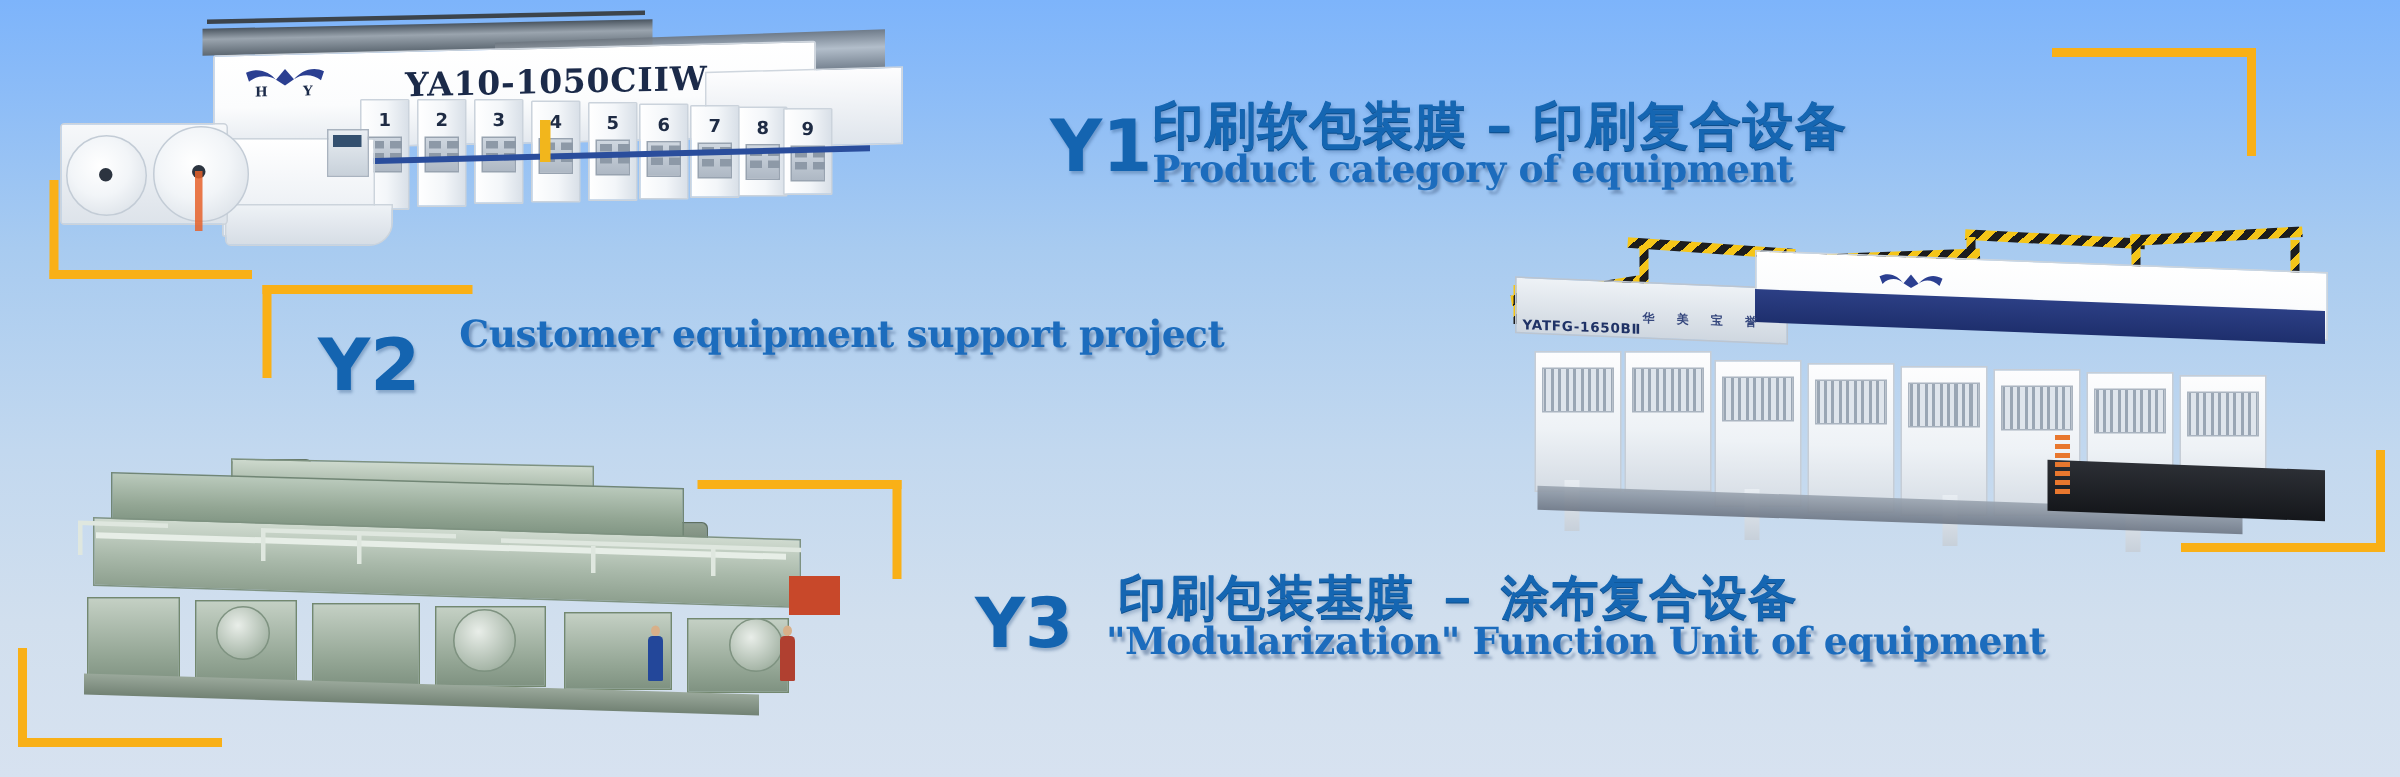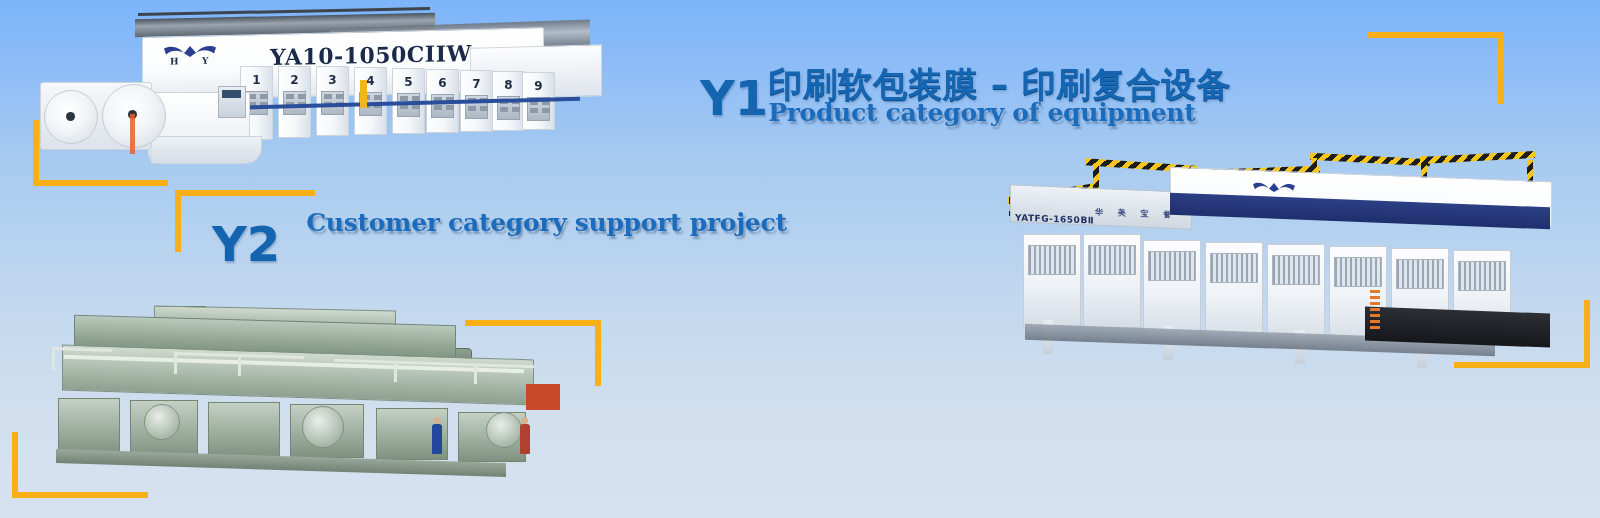--- a/index.html
+++ b/index.html
@@ -431,18 +431,25 @@
     <span class="ycode" style="font-size:48px;margin-top:8px;">Y1</span>
     <span class="lines">
       <span class="cn" style="font-size:34px;">印刷软包装膜 – 印刷复合设备</span>
       <span class="en" style="font-size:25px;margin-top:-2px;">Product category of equipment</span>
     </span>
   </div>
 
   <div class="txtblock" style="left:212px;top:212px;">
     <span class="ycode" style="font-size:48px;margin-right:22px;margin-top:8px;">Y2</span>
     <span class="lines">
-      <span class="en" style="font-size:25px;margin-top:-2px;margin-left:4px;">Customer category support project</span>
+      <span class="en" style="font-size:25px;margin-top:-2px;margin-left:4px;">Customer equipment support project</span>
     </span>
   </div>
 
+  <div class="txtblock" style="left:650px;top:382px;">
+    <span class="ycode" style="font-size:46px;margin-right:22px;margin-top:10px;">Y3</span>
+    <span class="lines">
+      <span class="cn" style="font-size:32px;margin-left:8px;">印刷包装基膜 －  涂布复合设备</span>
+      <span class="en" style="font-size:25px;margin-top:-1px;">"Modularization" Function Unit of equipment</span>
+    </span>
+  </div>
 
 </div>
 
 </body></html>

